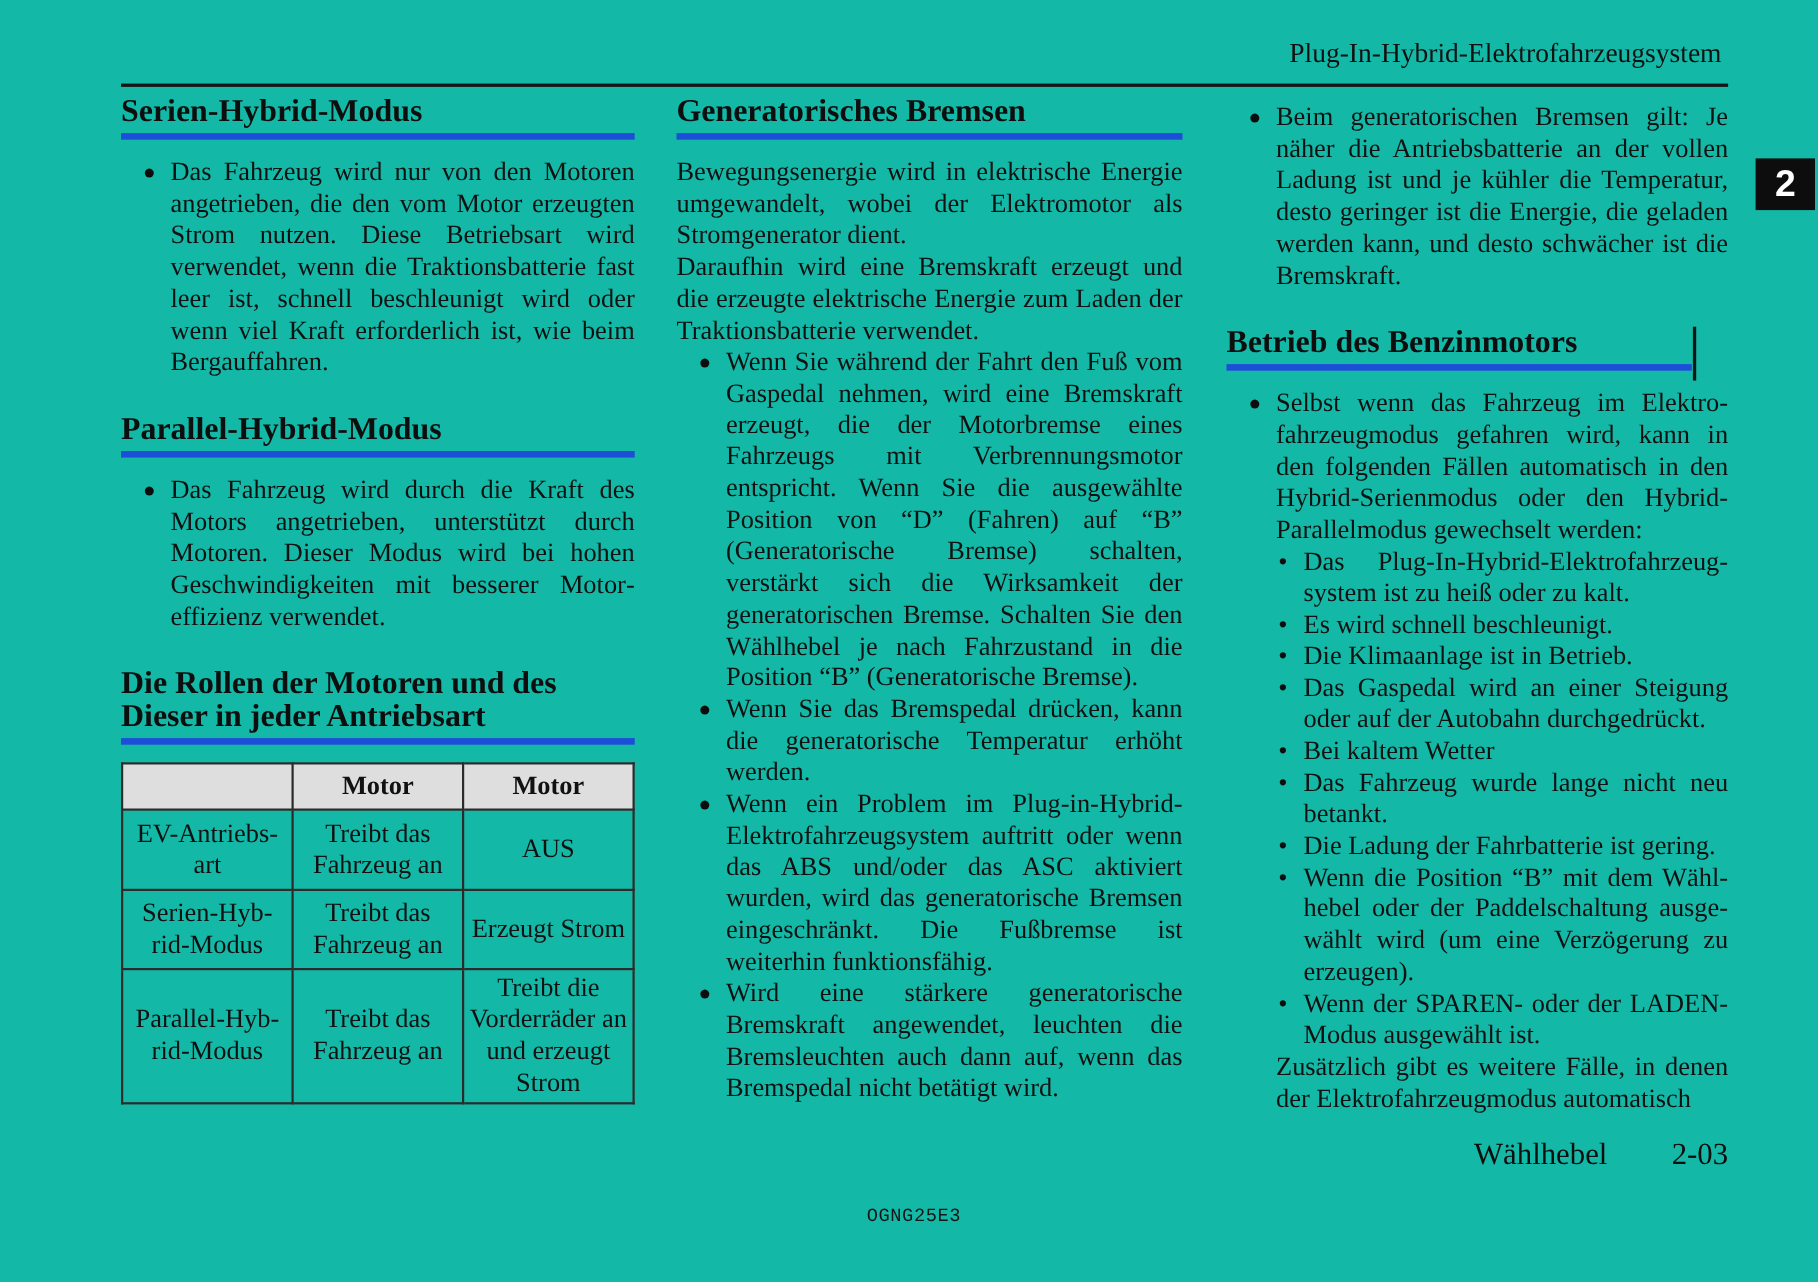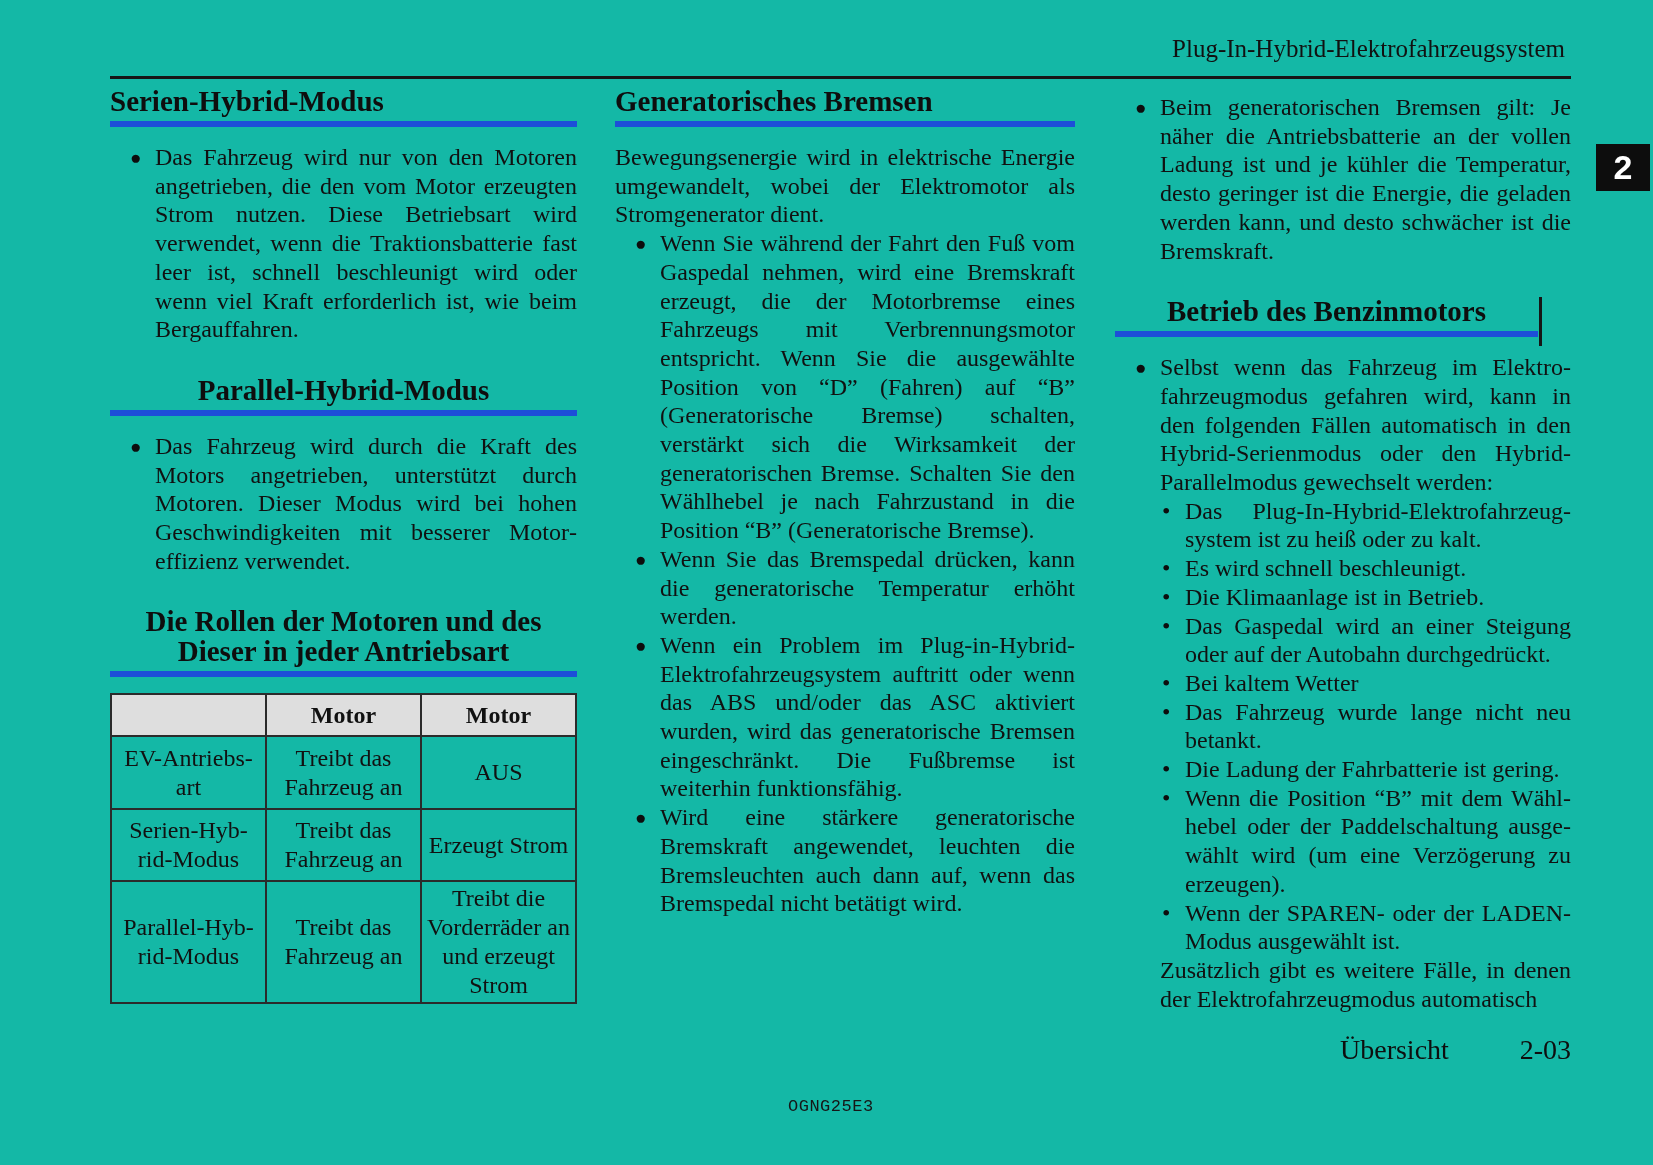--- a/index.html
+++ b/index.html
@@ -32,21 +32,21 @@
   }
   
   .col{position:absolute;top:86px;font-size:24px;line-height:28.7px;}
   .col1{left:110px;width:467px;}
   .col2{left:615px;width:460px;}
   .col3{left:1115px;width:456px;padding-top:7px;}
   h2{
     font-size:29px;line-height:30px;font-weight:bold;color:#0e0e0e;
     margin:0 0 16px 0;padding-bottom:5px;border-bottom:6px solid #1d4ed8;
   }
-  .mt{margin-top:31px;text-align:center;}
+  .mt{margin-top:31px;}
   .h-cut{margin-right:33px;}
   p{margin:0;text-align:justify;}
   .b{position:relative;padding-left:45px;text-align:justify;margin:0;}
   .b > .marker{
     position:absolute;left:20px;top:1px;font-size:19px;line-height:28.7px;color:#0d0d0d;
   }
   .sb{position:relative;padding-left:70px;text-align:justify;margin:0;}
   .sb > .marker{
     position:absolute;left:47px;top:0;font-size:24px;line-height:28.7px;color:#0d0d0d;
   }
@@ -127,20 +127,21 @@
         <td>Treibt das Fahrzeug an</td>
         <td>Treibt die Vorderräder an und er­zeugt Strom</td>
       </tr>
     </tbody>
       </table>
   </div>
 
   <div class="col col2">
     <h2>Generatorisches Bremsen</h2>
     <p>Bewegungsenergie wird in elektrische Ener­gie umgewandelt, wobei der Elektromotor als Stromgenerator dient.</p>
+    <p>Daraufhin wird eine Bremskraft erzeugt und die erzeugte elektrische Energie zum Laden der Traktionsbatterie verwendet.</p>
     <div class="b">
       <span class="marker">●</span>
       <span>Wenn Sie während der Fahrt den Fuß vom Gaspedal nehmen, wird eine Bremskraft erzeugt, die der Motorbrem­se eines Fahrzeugs mit Verbrennungs­motor entspricht. Wenn Sie die ausge­wählte Position von “D” (Fahren) auf “B” (Generatorische Bremse) schal­ten, verstärkt sich die Wirksamkeit der generatorischen Bremse. Schalten Sie den Wählhebel je nach Fahrzustand in die Position “B” (Generatorische Brem­se).</span>
     </div>
     <div class="b">
       <span class="marker">●</span>
       <span>Wenn Sie das Bremspedal drücken, kann die generatorische Temperatur erhöht werden.</span>
     </div>
     <div class="b">
       <span class="marker">●</span>
@@ -196,17 +197,17 @@
     </div>
     <div class="sb">
       <span class="marker">•</span>
       <span>Wenn der SPAREN- oder der LA­DEN-Modus ausgewählt ist.</span>
     </div>
     <p class="indent">Zusätzlich gibt es weitere Fälle, in denen der Elektrofahrzeugmodus automatisch</p>
   </div>
 
   <div class="footer-code">OGNG25E3</div>
   <div class="footer-right">
-    <span>Übersicht</span>
+    <span>Wählhebel</span>
     <span>2-03</span>
   </div>
 
 </div>
 
 </body></html>

